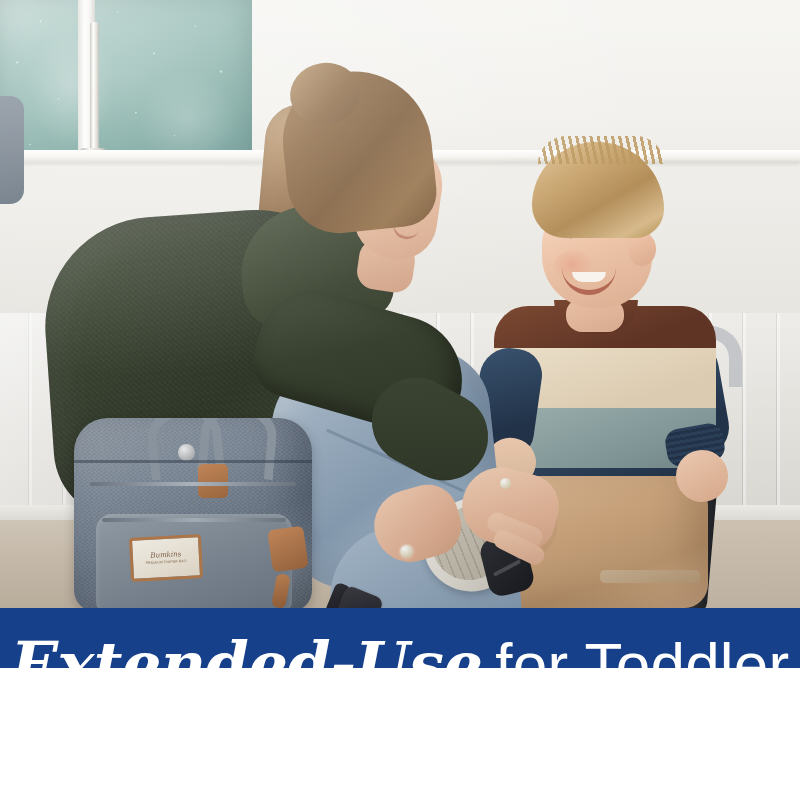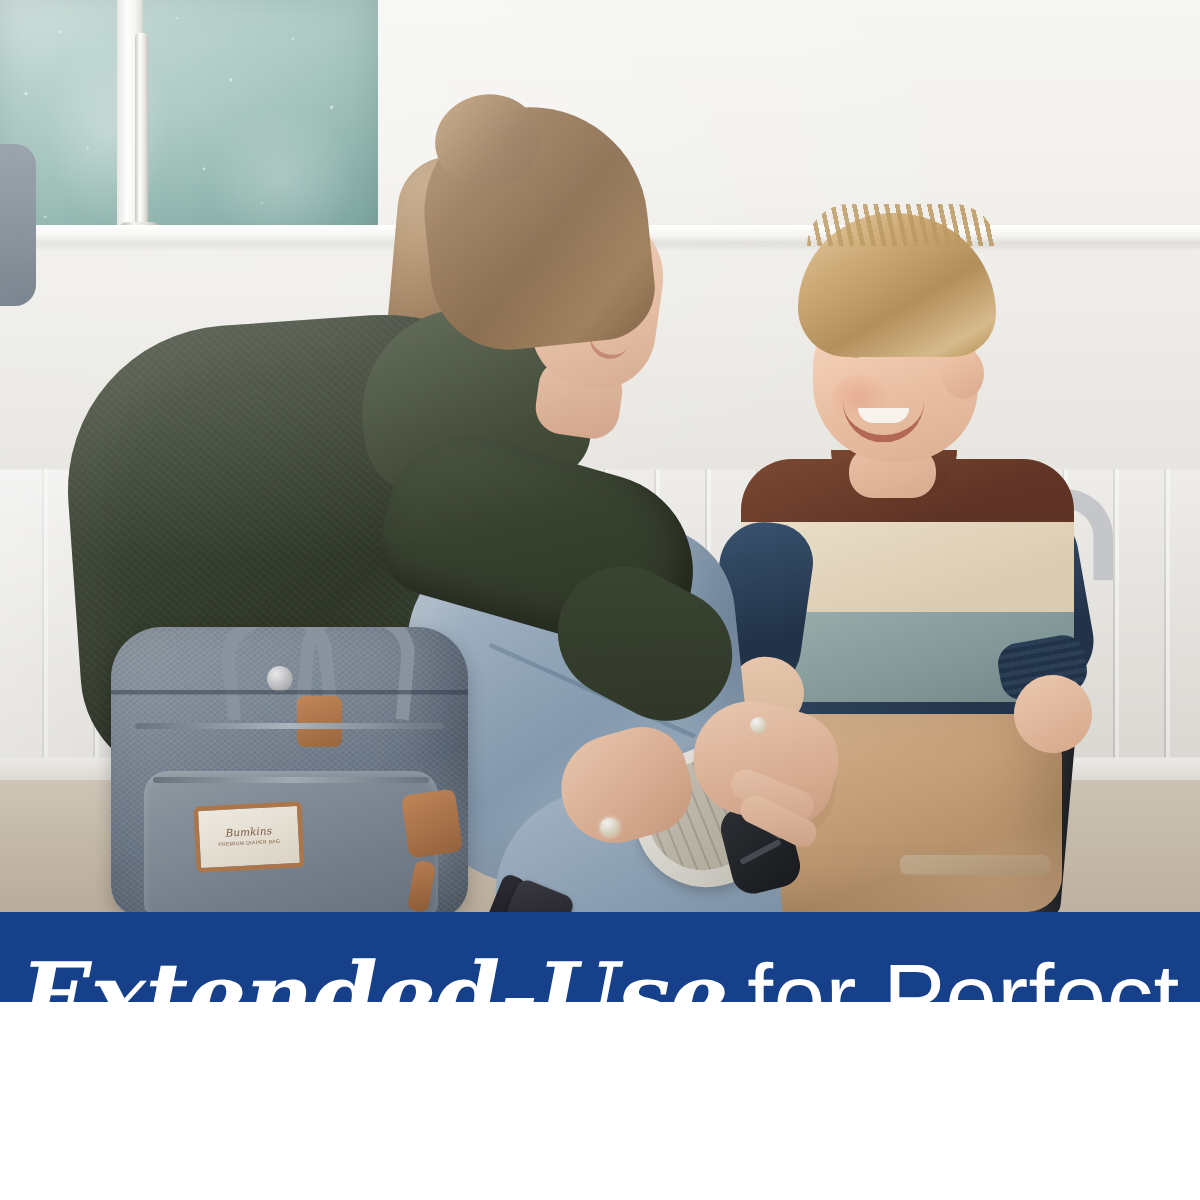--- a/index.html
+++ b/index.html
@@ -459,18 +459,18 @@
       </div>
     </div>
 
     <div class="photo-grade"></div>
   </div>
 
   <div class="banner">
     <div class="banner-inner">
       <div class="headline">
         <span class="h-em">Extended-Use</span>
-        <span class="h-reg">for Perfect</span>
+        <span class="h-reg">for Toddler</span>
       </div>
     </div>
   </div>
 
 </div>
 
 </body></html>

